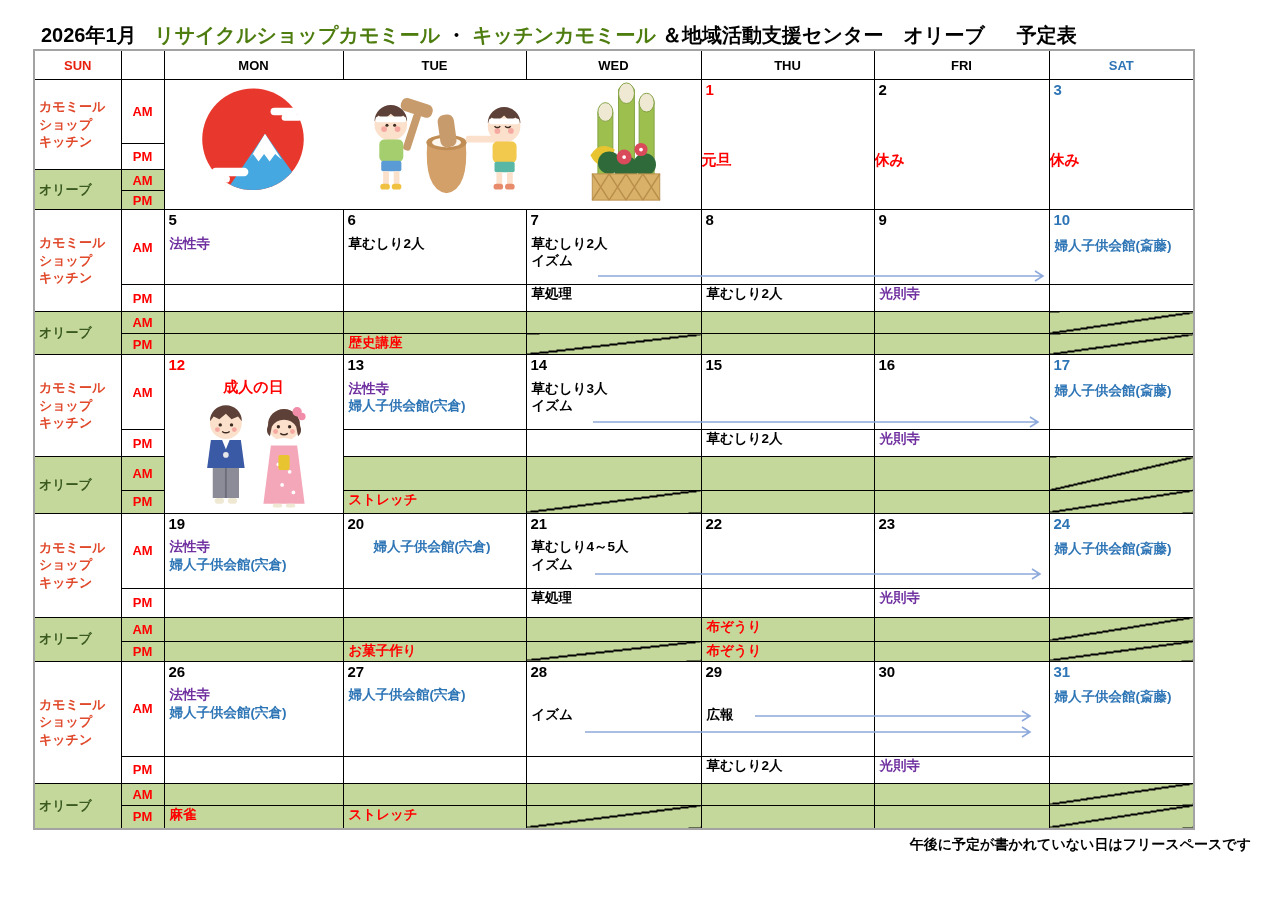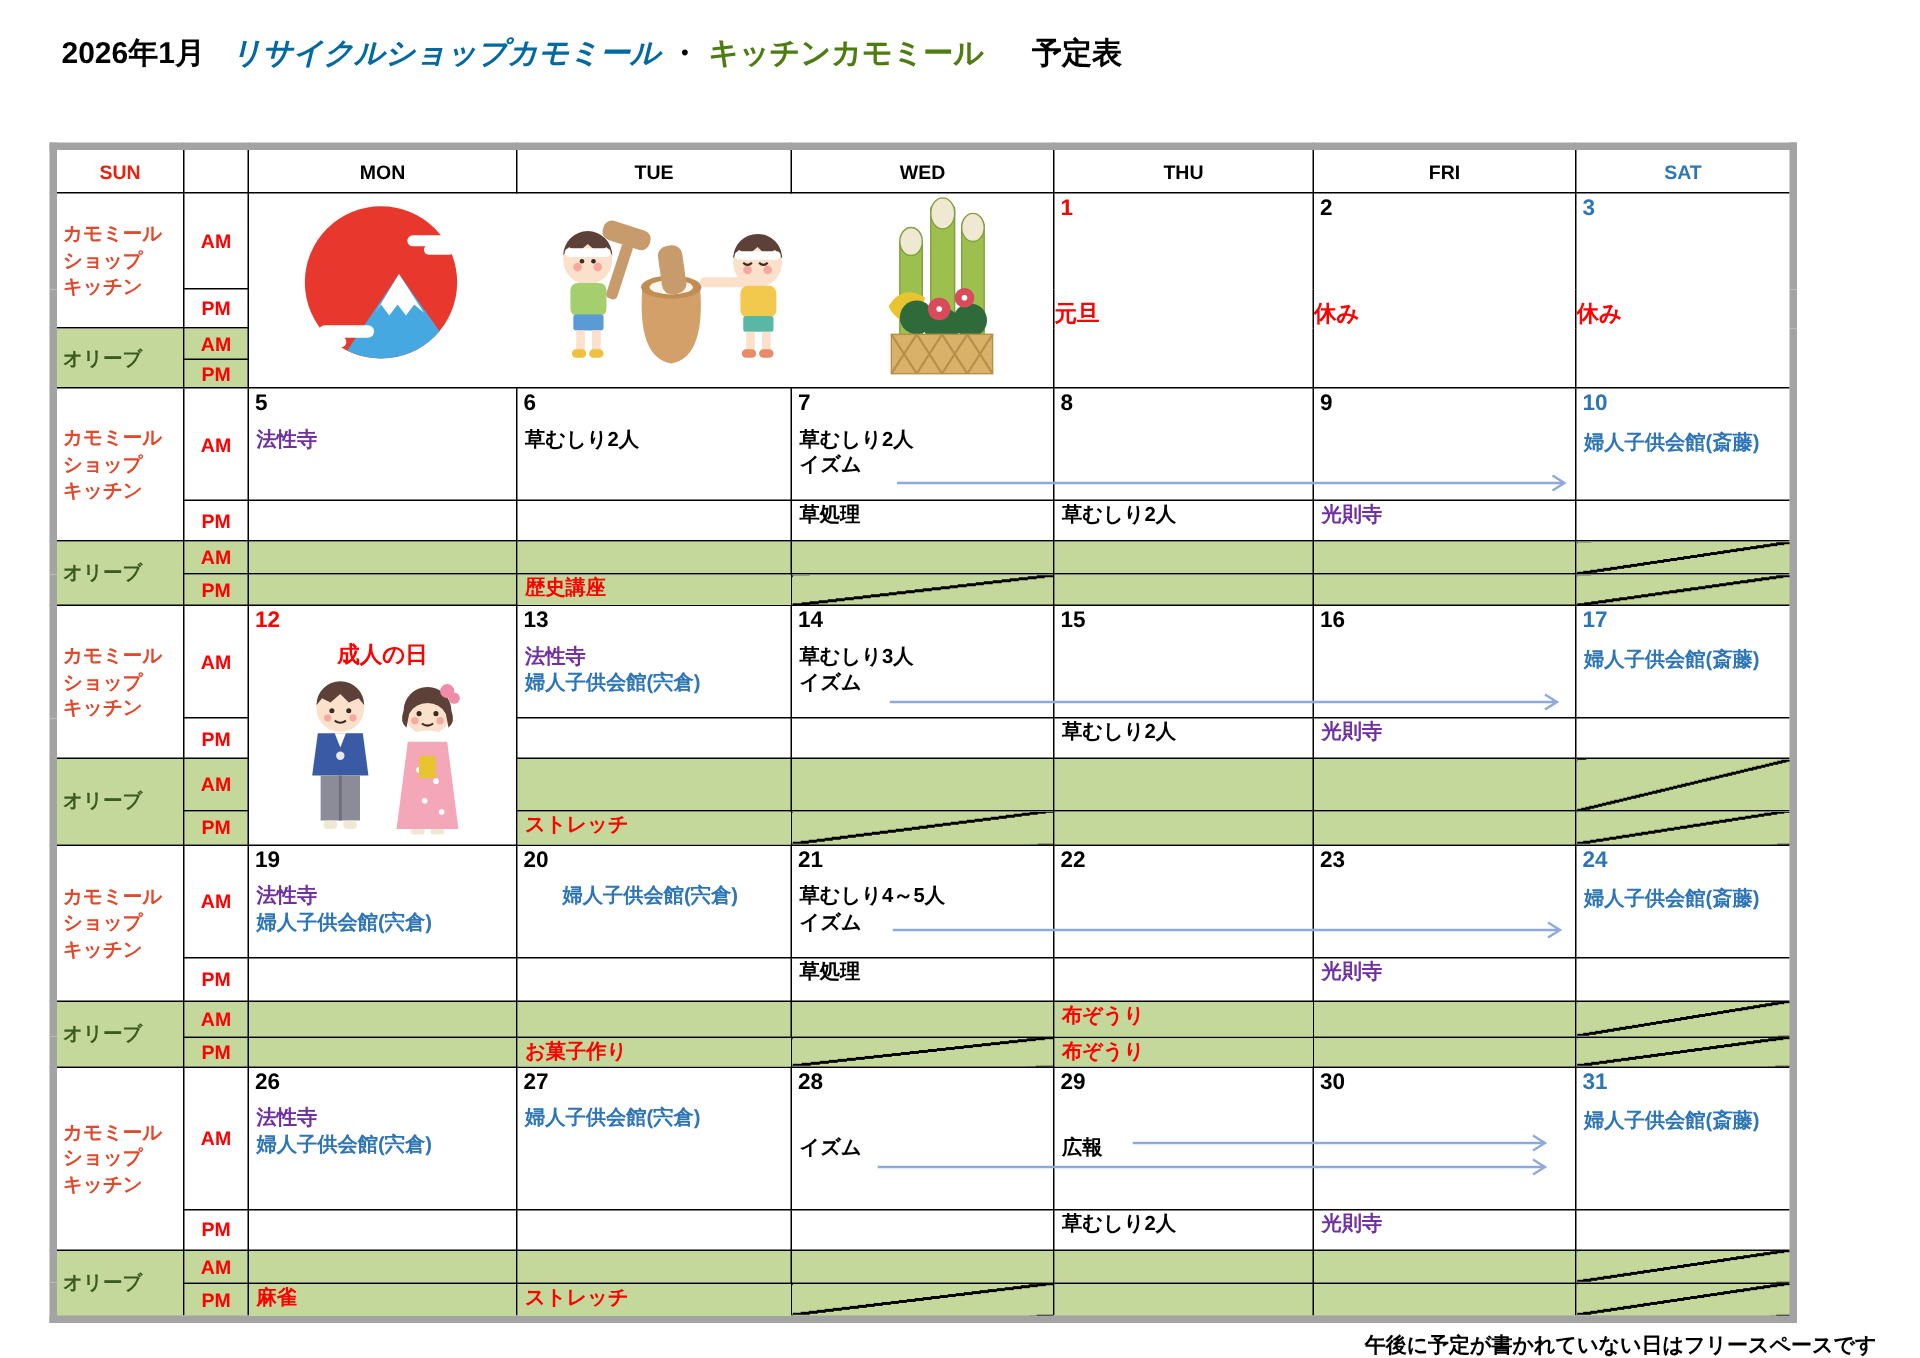--- a/index.html
+++ b/index.html
@@ -2,30 +2,30 @@
 <html><head>
 <meta charset="utf-8">
 <style>
   html,body{margin:0;padding:0;background:#fff;}
   body{width:1280px;height:905px;font-family:"Liberation Sans",sans-serif;color:#000;position:relative;}
   .page{position:absolute;left:33px;top:0;width:1248px;}
 
   
   .titlebar{display:flex;align-items:baseline;gap:6px;padding-top:22px;padding-left:8px;white-space:pre;}
   .titlebar span{font-size:20px;font-weight:bold;}
-  .t-red{color:#0369a1;font-style:italic;}
+  .t-red{color:#4d7c0f;}
   .t-blue{color:#4d7c0f;}
   .t-dot{color:#000;}
   .contact{display:flex;justify-content:flex-end;gap:40px;font-size:15px;font-weight:bold;margin:4px 2px 6px 0;}
 
   
   .table-wrap{position:relative;}
   table.cal{border-collapse:collapse;table-layout:fixed;width:1160px;}
   table.cal td,table.cal th{border:1px solid #000;padding:0;vertical-align:top;overflow:hidden;}
-  table.cal{border:5px solid #a3a3a3;margin-top:46px;}
+  table.cal{border:2px solid #a3a3a3;}
   th{font-size:13px;font-weight:bold;text-align:center;vertical-align:middle!important;height:28px;background:#fff;}
   th.sun{color:#e8210f;}
   th.sat{color:#2e75b6;}
 
   .lbl-shop{font-size:13px;font-weight:bold;color:#e0492b;vertical-align:middle!important;padding:2px 4px!important;white-space:pre-line;line-height:1.35;}
   .lbl-olive{font-size:13px;font-weight:bold;color:#3a5a20;vertical-align:middle!important;padding:2px 4px!important;background:#c5d89b;}
   .ampm{font-size:13px;font-weight:bold;color:#ff0000;text-align:center;vertical-align:middle!important;}
   .green{background:#c5d89b;}
 
   .cell{position:relative;}
@@ -58,21 +58,21 @@
   .arrow{position:absolute;pointer-events:none;}
   .arrow svg{display:block;}
 
   .footer-note{text-align:right;font-size:14px;font-weight:bold;margin-top:6px;padding-right:30px;}
 </style>
 </head>
 <body>
 
 <div class="page">
 
-  <div class="titlebar"><span>2026年1月</span><span> </span><span class="t-red">リサイクルショップカモミール</span><span class="t-dot">・</span><span class="t-blue">キッチンカモミール</span><span>　</span><span>予定表</span></div>
+  <div class="titlebar"><span>2026年1月</span><span> </span><span class="t-red">リサイクルショップカモミール</span><span class="t-dot">・</span><span class="t-blue">キッチンカモミール</span><span>＆地域活動支援センター　オリーブ</span><span>　</span><span>予定表</span></div>
 
 
   <div class="table-wrap">
     <table class="cal">
       <colgroup>
         <col style="width:87px">
           <col style="width:43px">
           <col style="width:179px">
           <col style="width:183px">
           <col style="width:175px">

